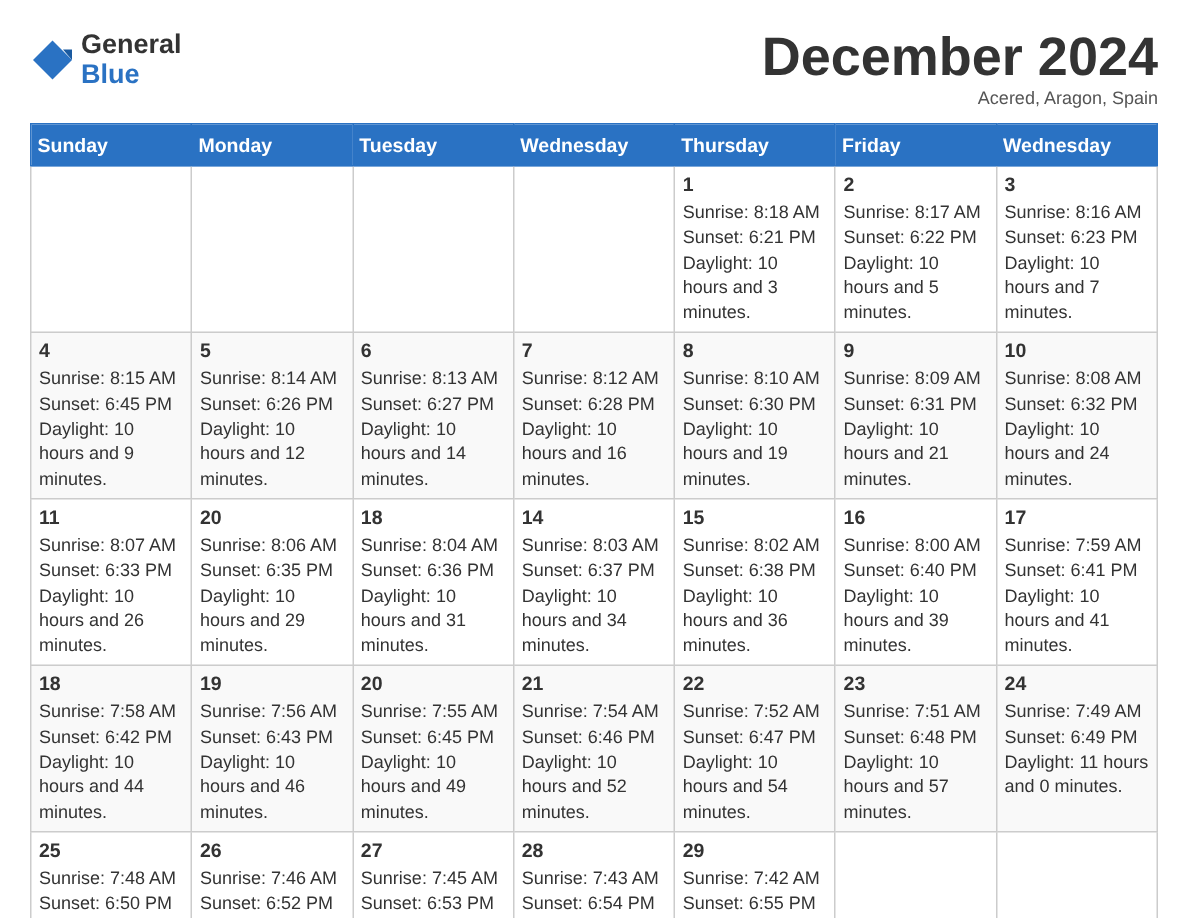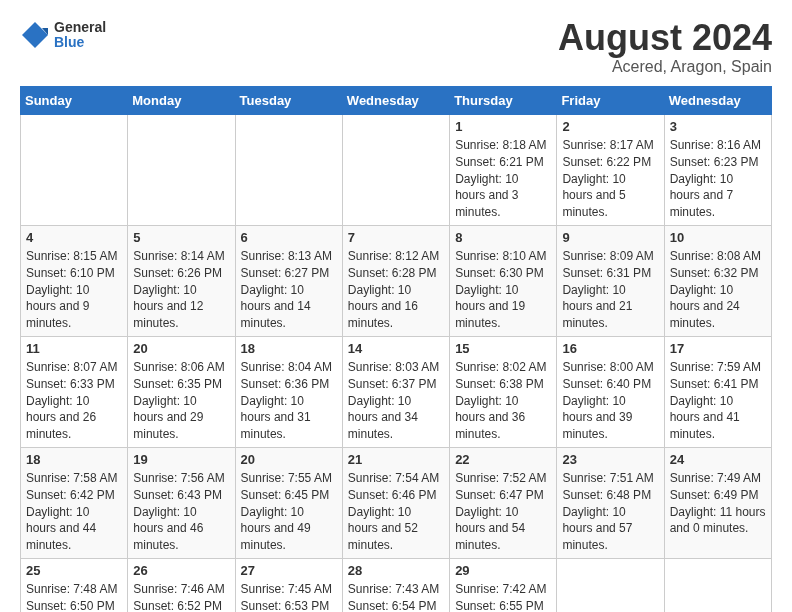--- a/index.html
+++ b/index.html
@@ -15,41 +15,41 @@
       justify-content: space-between;
       align-items: flex-start;
       margin-bottom: 10px;
     }
     .logo {
       display: flex;
       align-items: center;
       gap: 4px;
     }
     .logo-text {
-      font-size: 14px;
+      font-size: 18px;
       font-weight: bold;
       line-height: 1.1;
     }
     .logo-general { color: #333; }
     .logo-blue { color: #2a72c3; margin-top: 34px; }
     .logo-icon {
       width: 30px;
       height: 30px;
     }
     .title-block {
       text-align: right;
     }
     .month-year {
       font-size: 36px;
       font-weight: bold;
       color: #333;
       line-height: 1;
     }
     .location {
-      font-size: 16px;
+      font-size: 12px;
       color: #555;
       margin-top: 2px;
     }
     table {
       width: 100%;
       border-collapse: collapse;
       font-size: 11px;
     }
     th {
       background-color: #2a72c3;
@@ -95,21 +95,21 @@
       <polygon points="22,8 28,8 28,15" fill="#1a5aa0"></polygon>
     </svg>
     <div>
       <div class="logo-text">
         <span class="logo-general">General</span><br>
         <span class="logo-blue">Blue</span>
       </div>
     </div>
   </div>
   <div class="title-block">
-    <div class="month-year">August 2024</div>
+    <div class="month-year">December 2024</div>
     <div class="location">Acered, Aragon, Spain</div>
   </div>
 </div>
 
 <table>
   <thead>
     <tr>
     <th>Sunday</th>
         <th>Monday</th>
         <th>Tuesday</th>
@@ -144,21 +144,21 @@
           <div class="cell-content">Sunrise: 8:16 AM
 Sunset: 6:23 PM
 Daylight: 10 hours
 and 7 minutes.</div>
         </td>
       </tr>
       <tr>
         <td>
           <span class="day-num">4</span>
           <div class="cell-content">Sunrise: 8:15 AM
-Sunset: 6:10 PM
+Sunset: 6:45 PM
 Daylight: 10 hours
 and 9 minutes.</div>
         </td>
         <td>
           <span class="day-num">5</span>
           <div class="cell-content">Sunrise: 8:14 AM
 Sunset: 6:26 PM
 Daylight: 10 hours
 and 12 minutes.</div>
         </td>

